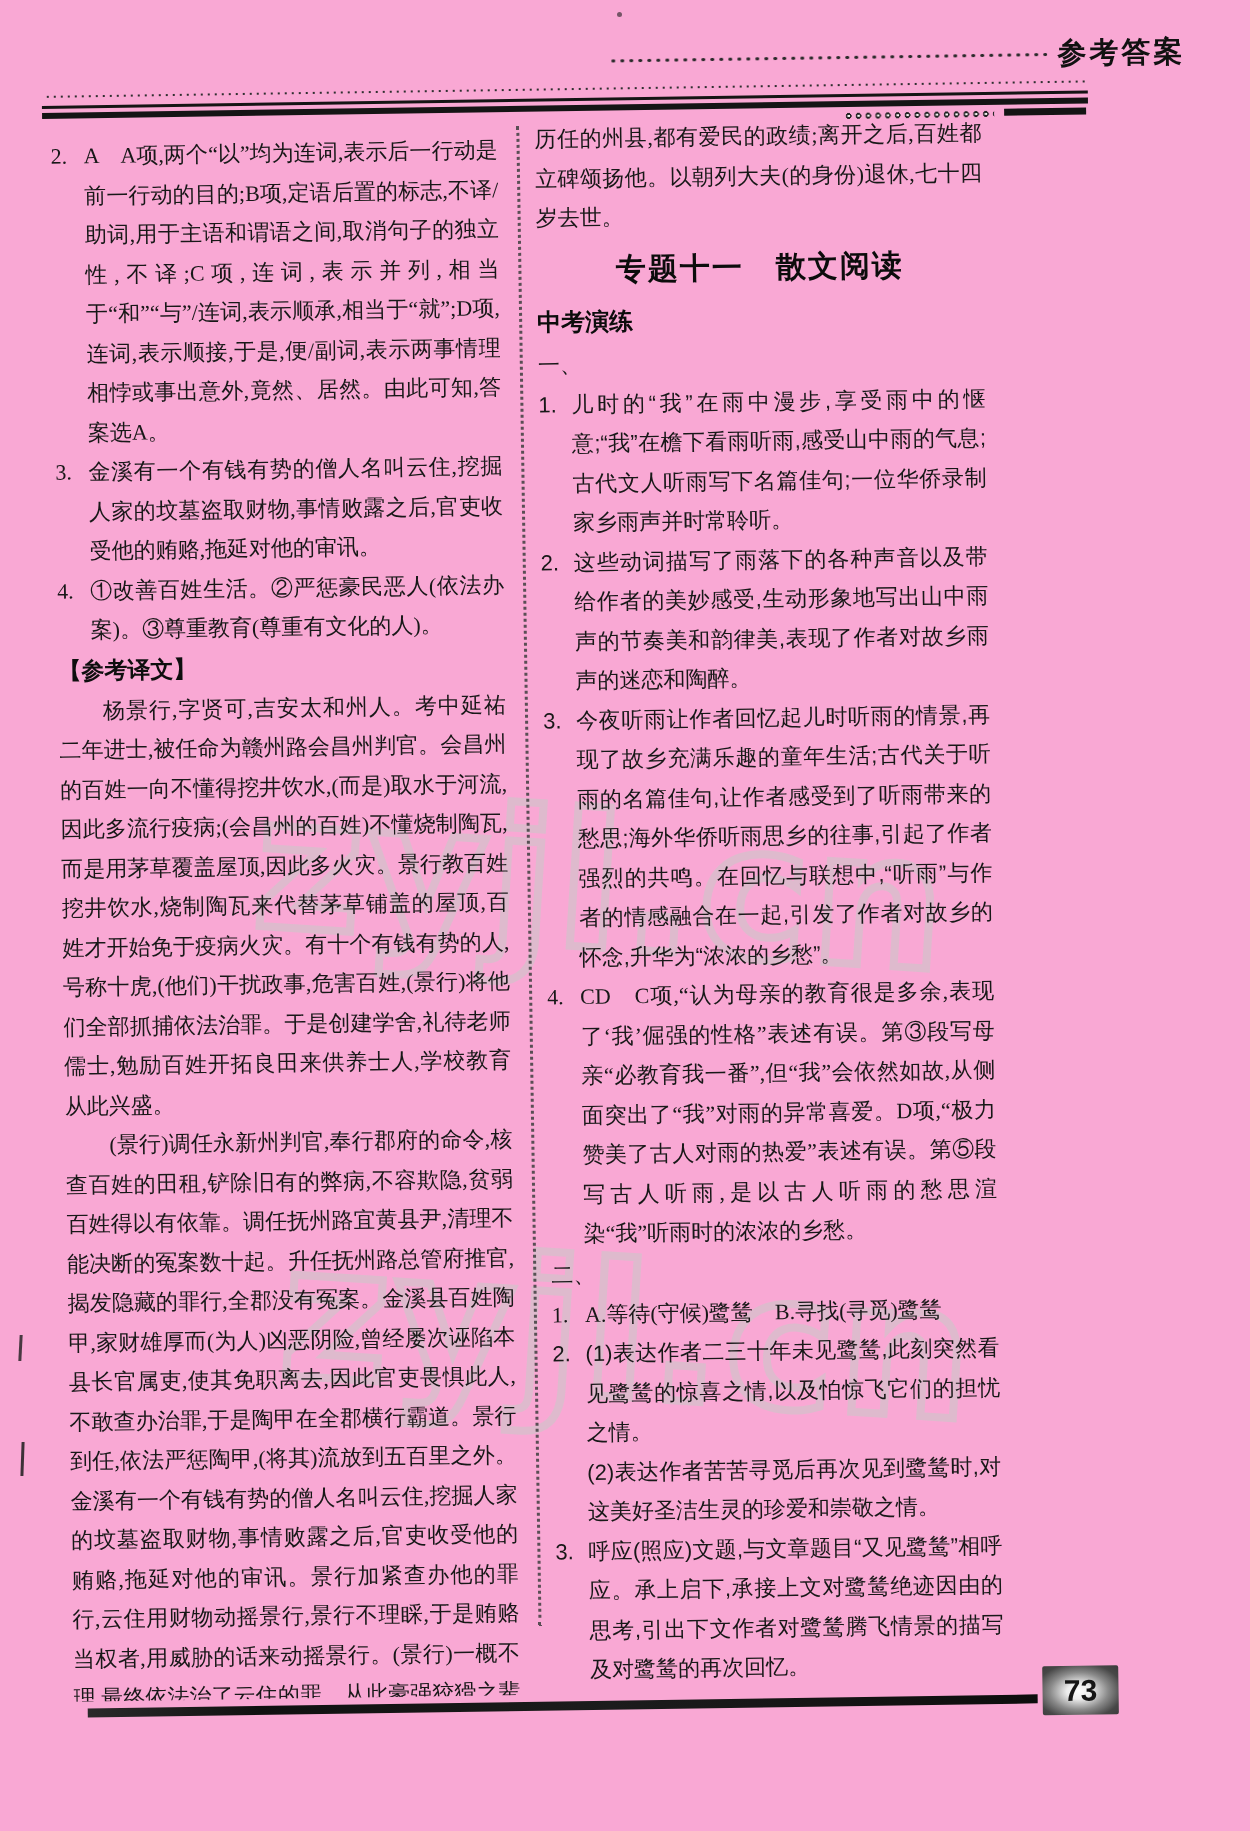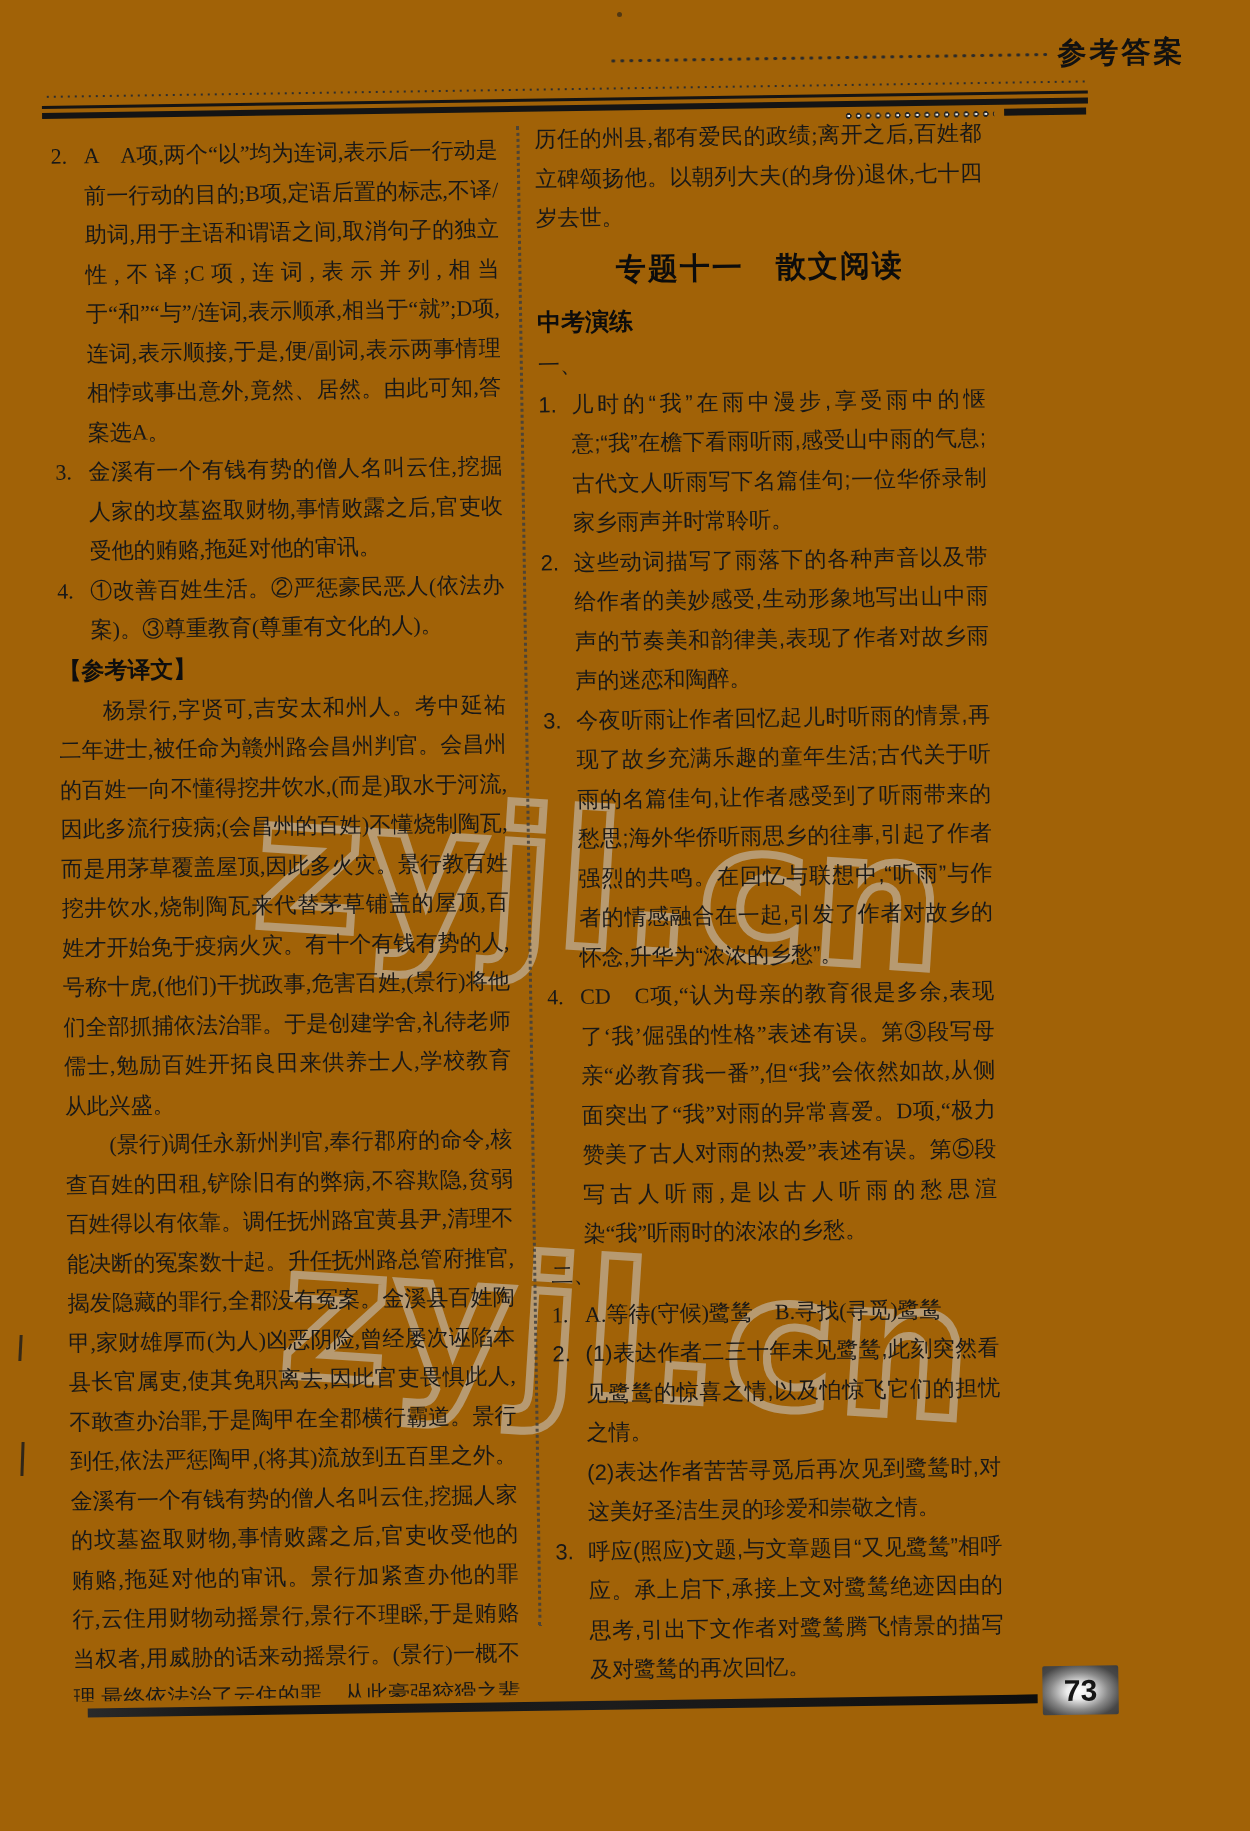--- a/index.html
+++ b/index.html
@@ -1,20 +1,20 @@
 <!DOCTYPE html>
 <html><head>
 <meta charset="utf-8">
 <style>
   html, body { margin:0; padding:0; }
   body { width:1250px; height:1831px; background:#f5f5f2; overflow:hidden; }
 
   .page {
     position:relative; width:1250px; height:1831px;
-    background:#a16207; overflow:hidden;
+    background:#f9a8d4; overflow:hidden;
     font-family:"Liberation Serif","DejaVu Serif",serif;
     color:#181818;
   }
   .rot { position:absolute; inset:0; transform:rotate(-0.85deg); transform-origin:52% 50%; }
 
   
   .header-row { position:absolute; top:40px; right:52px; width:575px; display:flex; align-items:center; }
   .dot-leader { flex:1; height:5px;
     background-image:radial-gradient(circle at 3px 50%, #2a2a2a 1.6px, transparent 2px);
     background-size:9px 5px; background-repeat:repeat-x; }

